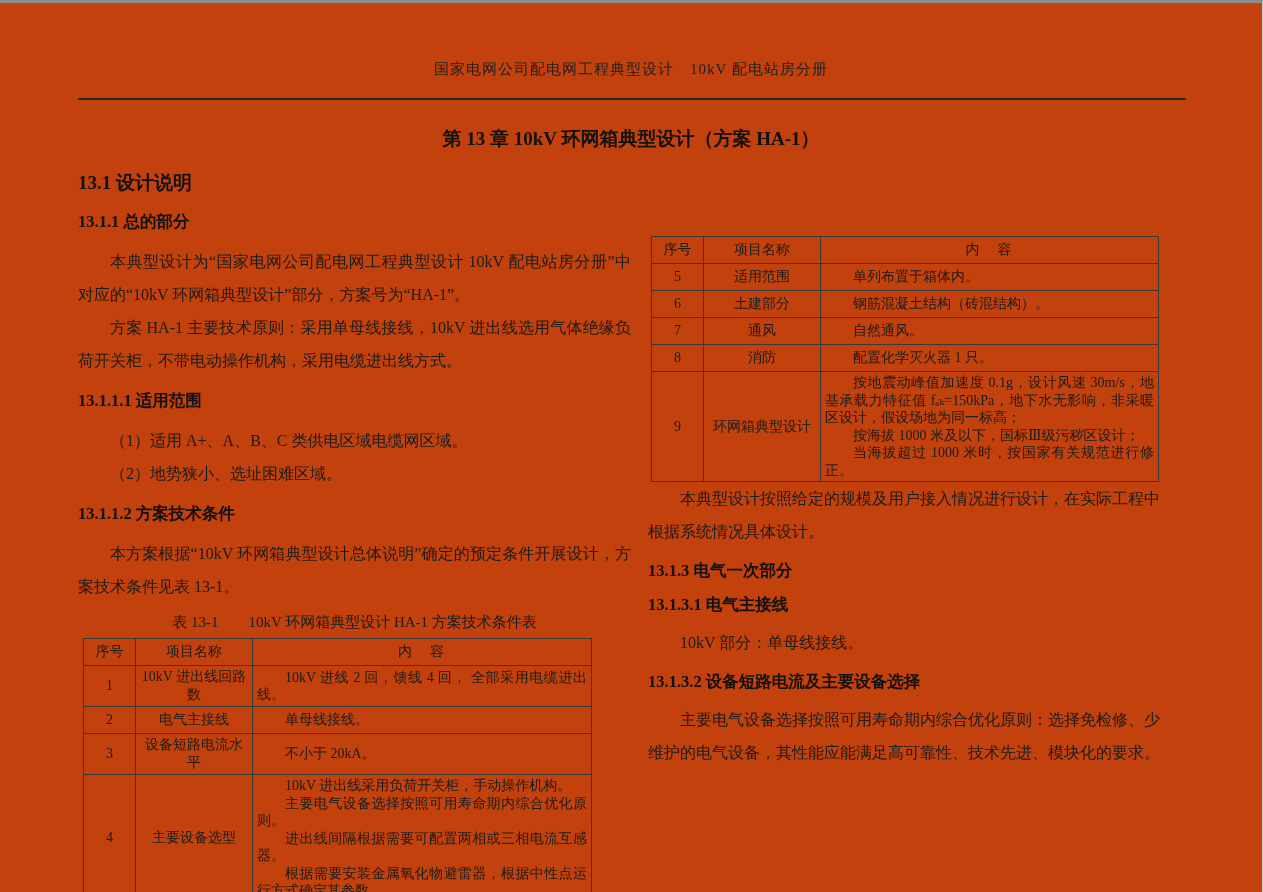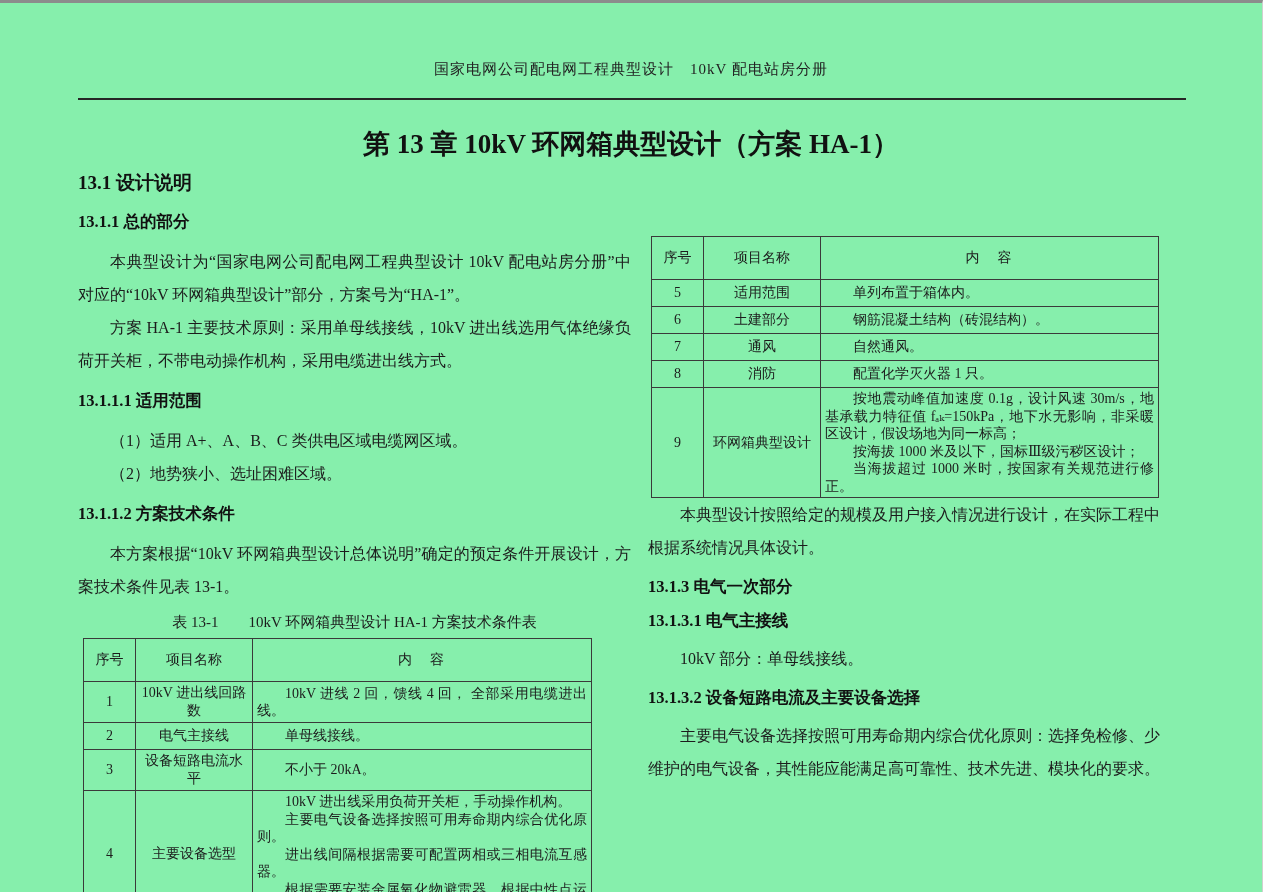--- a/index.html
+++ b/index.html
@@ -1,37 +1,37 @@
 <!DOCTYPE html>
 <html><head>
 <meta charset="utf-8">
 <style>
   html,body{margin:0;padding:0;background:#e8e8e8;}
   .page{
     position:relative;
     width:1263px;height:892px;
-    background:#86efac;
+    background:#c2410c;
     border-top:3px solid #8c8c8c;
     border-right:1px solid #cfcfcf;
     box-sizing:border-box;
     font-family:"Liberation Serif","DejaVu Serif",serif;
     color:#1c1c1c;
     overflow:hidden;
   }
   .doc-header{
     position:absolute;top:57px;left:0;width:100%;
     text-align:center;font-size:15px;letter-spacing:1px;color:#222;
   }
   .header-rule{
     position:absolute;top:95px;left:78px;width:1108px;
     border-top:2px solid #262626;height:0;
   }
   .chapter-title{
     position:absolute;top:123px;left:0;width:100%;
-    text-align:center;font-size:27px;font-weight:bold;color:#111;
+    text-align:center;font-size:19px;font-weight:bold;color:#111;
   }
   .col-left{position:absolute;left:78px;top:167px;width:553px;}
   .col-right{position:absolute;left:648px;top:233px;width:512px;}
   .h-l1{font-size:19px;font-weight:bold;margin:0 0 15px 0;color:#111;}
   .h-sub{font-size:16.5px;font-weight:bold;margin:13px 0 12px 0;color:#111;}
   .col-right .h-sub{margin:12px 0 10px 0;}
   .body-p{
     margin:0;font-size:16px;line-height:33px;
     text-align:justify;text-indent:2em;color:#1c1c1c;
   }
@@ -46,21 +46,21 @@
   }
   table.tech td{
     border:1.5px solid #3a3a3a;
     padding:2px 4px;
     vertical-align:middle;
   }
   table.tech td.c-no{width:43px;text-align:center;}
   table.tech td.c-name{width:108px;text-align:center;}
   table.tech td.c-head{text-align:center;letter-spacing:2px;}
   table.tech tr.r-std{height:27px;}
-  table.tech tr.r-head{height:43px;}
+  table.tech tr.r-head{height:27px;}
   .cell-p{margin:0;text-indent:2em;line-height:17.5px;text-align:justify;}
   td.c-multi{vertical-align:middle;padding:4px 3px;}
   .tbl-left{width:509px;margin-left:5px;}
   .tbl-right{width:508px;margin-left:3px;}
   .page-number{
     position:absolute;top:782px;left:0;width:100%;
     text-align:center;font-size:14px;color:#222;
   }
 </style>
 </head>

